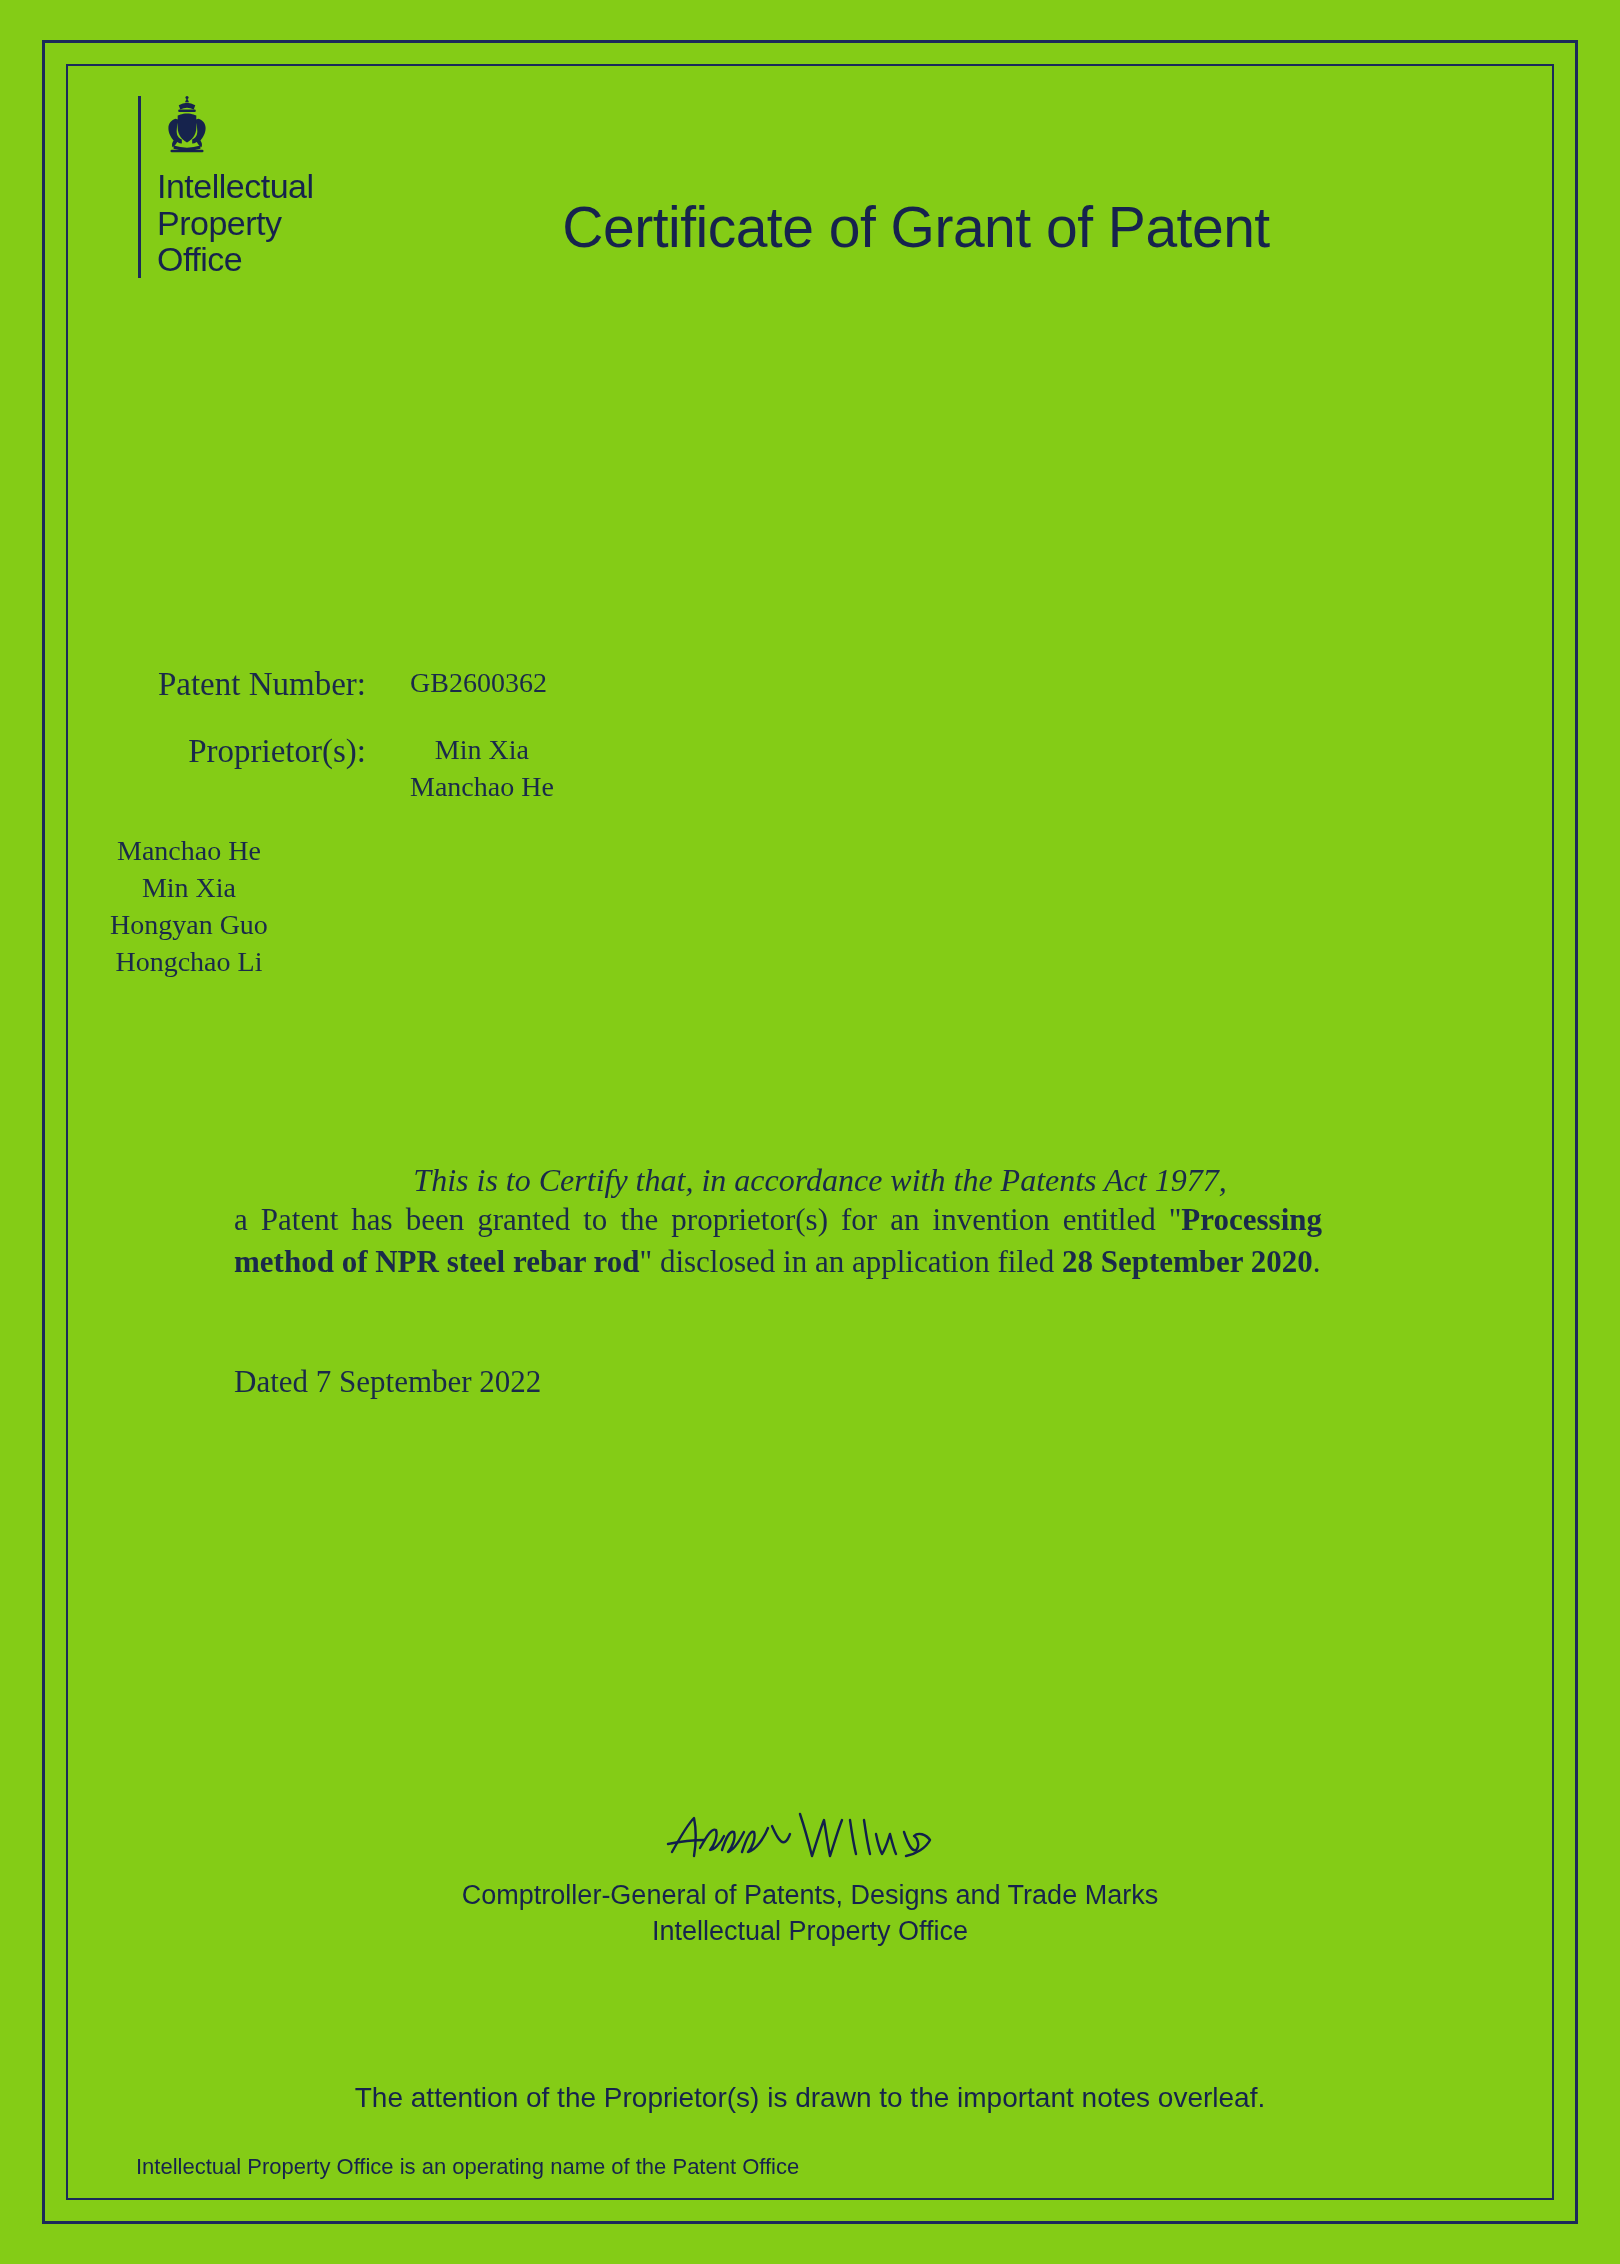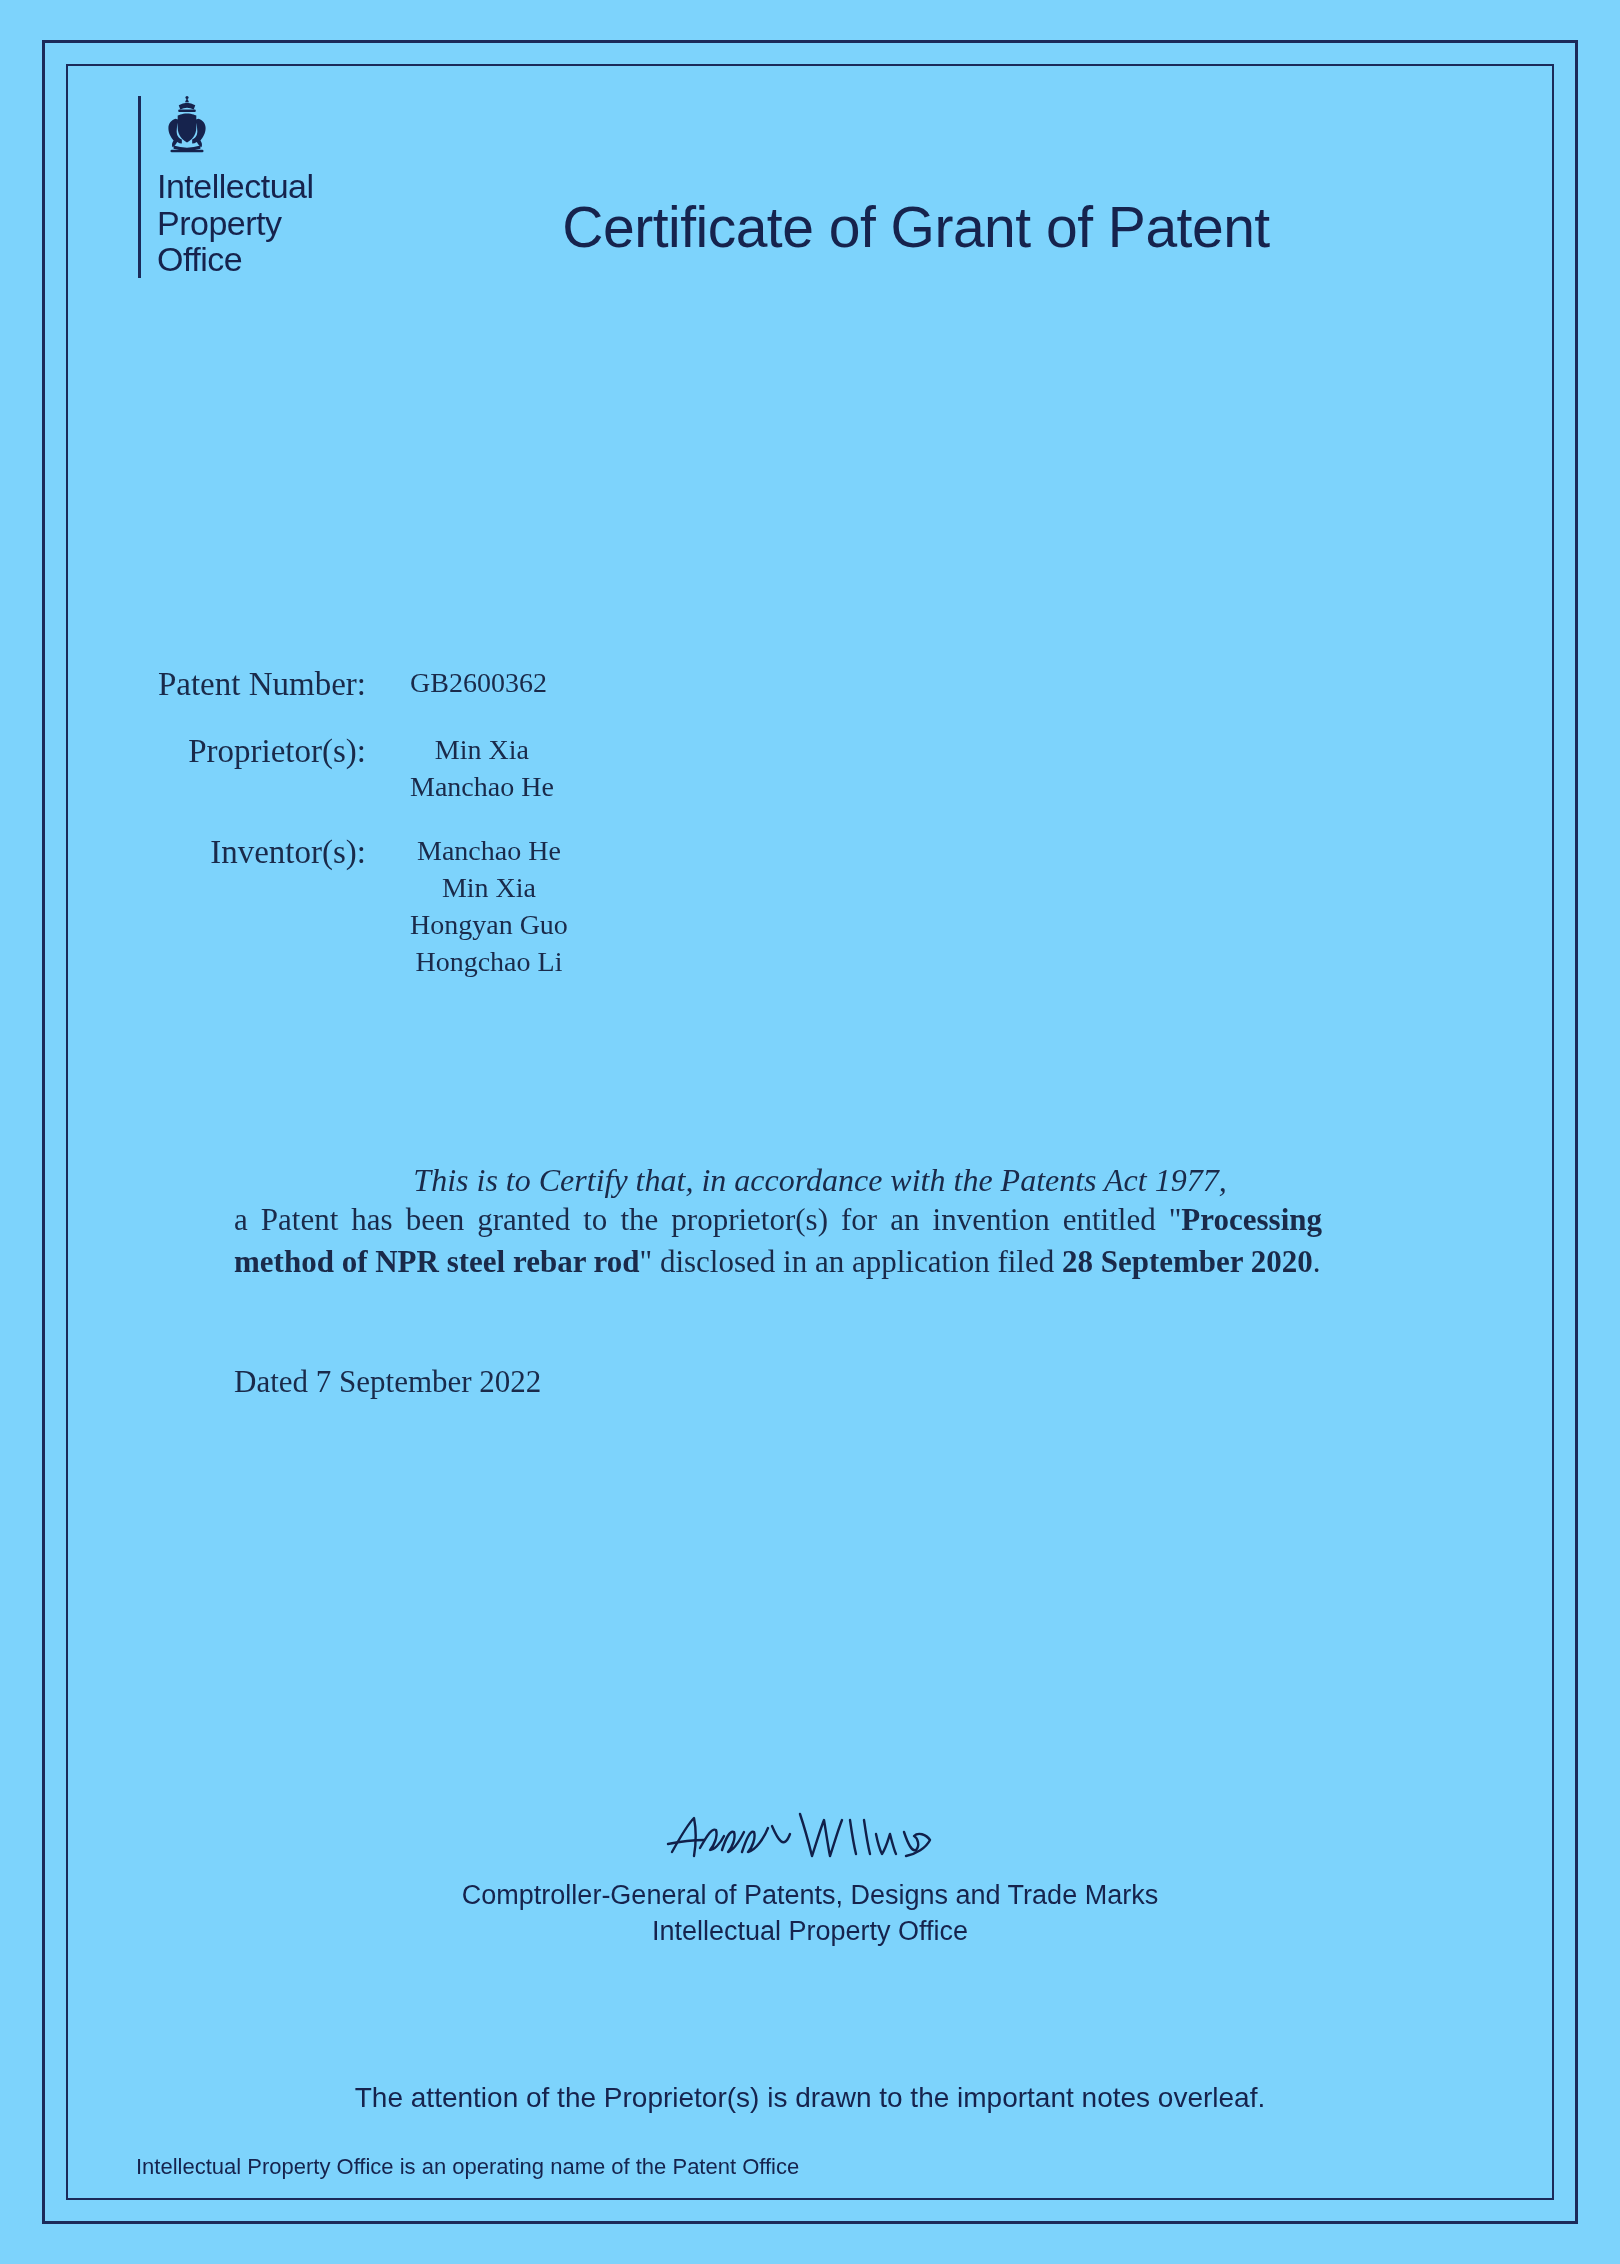--- a/index.html
+++ b/index.html
@@ -12,21 +12,21 @@
     height: 2264px;
     font-family: "Liberation Serif", serif;
     color: #1a2a4a;
     overflow: hidden;
   }
 
   .page {
     position: relative;
     width: 1620px;
     height: 2264px;
-    background: #7dd3fc;
+    background: #84cc16;
     box-sizing: border-box;
   }
 
   
   .outer-frame {
     position: absolute;
     left: 42px;
     top: 40px;
     right: 42px;
     bottom: 40px;
@@ -255,21 +255,20 @@
 
       <div class="field-row">
         <div class="field-label">Proprietor(s):</div>
         <div class="field-value">
           <div>Min Xia</div>
           <div>Manchao He</div>
         </div>
       </div>
 
       <div class="field-row">
-        <div class="field-label">Inventor(s):</div>
         <div class="field-value">
           <div>Manchao He</div>
           <div>Min Xia</div>
           <div>Hongyan Guo</div>
           <div>Hongchao Li</div>
         </div>
       </div>
 
     </div>
 

